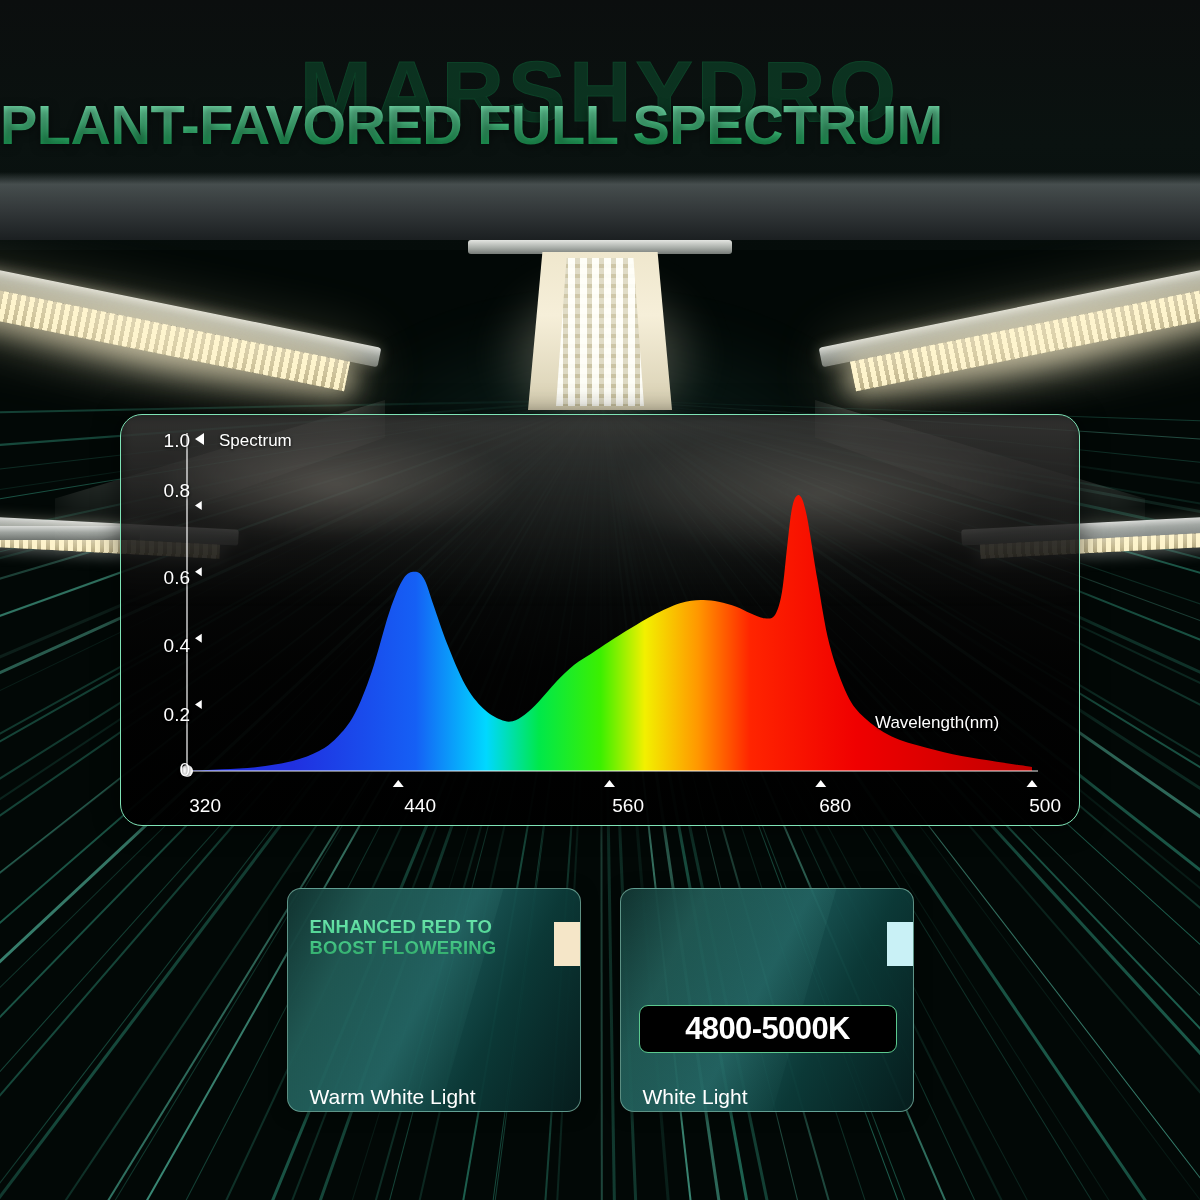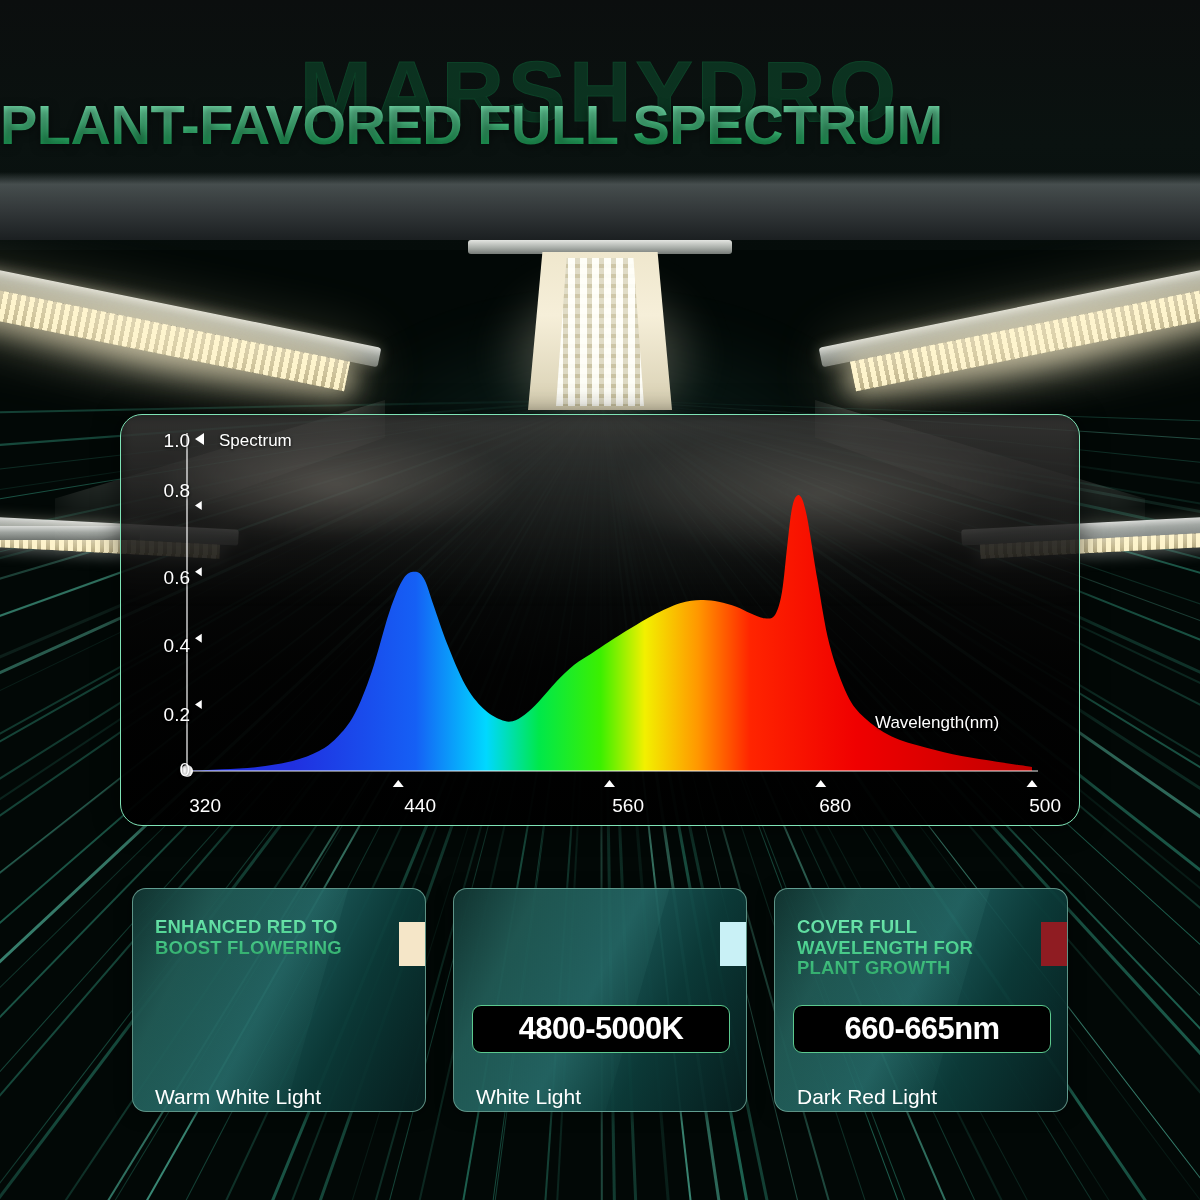--- a/index.html
+++ b/index.html
@@ -165,21 +165,21 @@
   }
   #wavelength-label{
     position:absolute; left:875px; top:713px;
     color:#fff; font-size:17px;
     text-shadow:0 1px 3px rgba(0,0,0,.8);
   }
 
   
   #cards{
     position:absolute; left:0; top:888px; width:1200px; height:232px;
-    display:flex; justify-content:center; gap:27px;
+    display:flex; justify-content:center; gap:39px;
   }
   .card{
     position:relative;
     width:294px; height:224px;
     border:1px solid rgba(150,215,195,.60);
     border-radius:14px;
     background:
       linear-gradient(118deg, rgba(7,36,34,.96) 0%, rgba(14,64,62,.94) 24%, rgba(28,92,92,.92) 47%, rgba(12,60,58,.94) 68%, rgba(6,30,30,.96) 100%);
     overflow:hidden;
     box-shadow:0 2px 16px rgba(0,0,0,.5);
@@ -424,22 +424,14 @@
   </div>
 
   <div class="card">
     <div class="card-swatch" style="background:#c9f1f6;"></div>
     <div class="card-value-box">
       <span class="card-value">4800-5000K</span>
     </div>
     <div class="card-caption">White Light</div>
   </div>
 
-  <div class="card">
-    <div class="card-title">COVER FULL WAVELENGTH FOR PLANT GROWTH</div>
-    <div class="card-swatch" style="background:#8f1c22;"></div>
-    <div class="card-value-box">
-      <span class="card-value">660-665nm</span>
-    </div>
-    <div class="card-caption">Dark Red Light</div>
-  </div>
 
 </div>
 
 </body></html>

